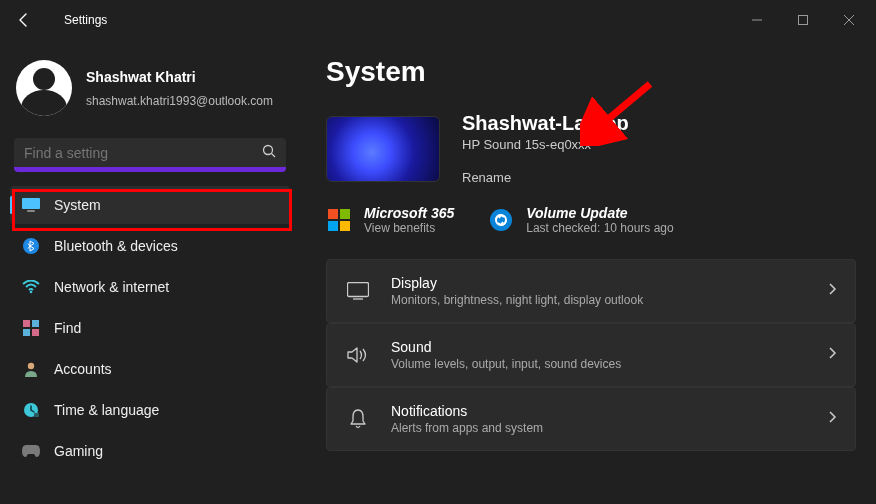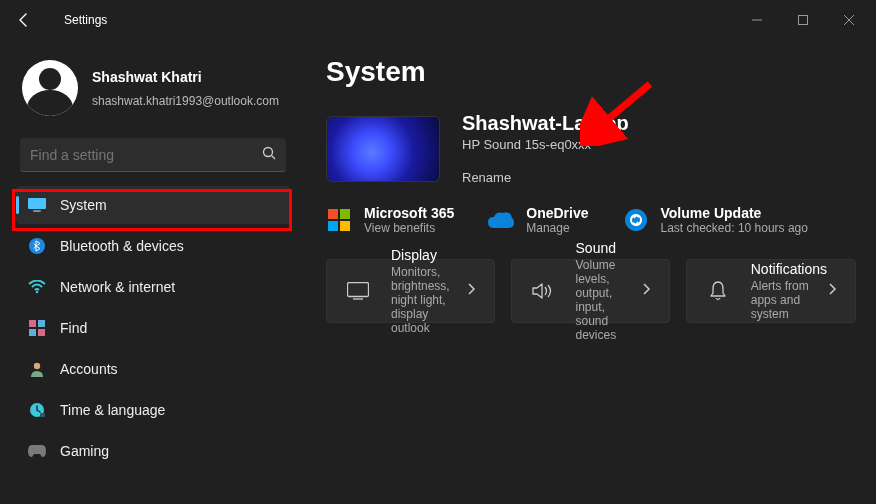--- a/index.html
+++ b/index.html
@@ -4,49 +4,49 @@
 <style>
   * { margin:0; padding:0; box-sizing:border-box; font-family:"Segoe UI",Arial,sans-serif; }
   body { background:#202020; color:#fff; width:876px; height:504px; overflow:hidden; position:relative; }
   .titlebar { height:40px; display:flex; align-items:center; justify-content:space-between; padding:0 4px 0 16px; }
   .titlebar-left { display:flex; align-items:center; gap:32px; }
   .back-arrow { width:16px; height:16px; display:flex; align-items:center; justify-content:center; color:#fff; cursor:pointer; }
   .app-title { font-size:12px; color:#fff; }
   .win-controls { display:flex; }
   .win-btn { width:46px; height:32px; display:flex; align-items:center; justify-content:center; color:#999; cursor:pointer; }
   .content { display:flex; height:calc(100% - 40px); }
-  .sidebar { width:300px; padding:10px 10px 0 16px; flex-shrink:0; }
+  .sidebar { width:300px; padding:10px 10px 0 10px; flex-shrink:0; }
   .account { display:flex; align-items:center; gap:14px; padding:10px 6px 16px 6px; }
   .avatar { width:56px; height:56px; border-radius:50%; background:#fff; position:relative; overflow:hidden; }
   .avatar::before { content:""; position:absolute; top:8px; left:50%; transform:translateX(-50%); width:22px; height:22px; border-radius:50%; background:#202020; }
   .avatar::after { content:""; position:absolute; bottom:-10px; left:50%; transform:translateX(-50%); width:46px; height:36px; border-radius:50% 50% 0 0; background:#202020; }
   .acct-name { font-size:14px; font-weight:600; }
   .acct-email { font-size:12px; color:#bbb; margin-top:9px; }
-  .search { margin:6px 4px 14px 4px; background:#2d2d2d; border-bottom:1px solid #6d28d9; height:34px; border-radius:4px; display:flex; align-items:center; padding:0 10px; }
+  .search { margin:6px 4px 14px 4px; background:#2d2d2d; border-bottom:5px solid #6d28d9; height:34px; border-radius:4px; display:flex; align-items:center; padding:0 10px; }
   .search input { flex:1; background:transparent; border:none; outline:none; color:#ccc; font-size:14px; }
   .search .mag { color:#ccc; }
   .nav { display:flex; flex-direction:column; gap:3px; }
   .nav-item { height:38px; display:flex; align-items:center; gap:14px; padding:0 12px; border-radius:4px; cursor:pointer; font-size:14px; color:#eee; position:relative; }
   .nav-item.active { background:#2d2d2d; }
   .nav-item.active::before { content:""; position:absolute; left:0; top:10px; bottom:10px; width:3px; background:#4cc2ff; border-radius:2px; }
   .nav-icon { width:18px; height:18px; display:flex; align-items:center; justify-content:center; }
   .highlight { position:absolute; border:3px solid #ff0000; pointer-events:none; }
   .main { flex:1; padding:16px 20px 0 26px; overflow:hidden; }
   .page-title { font-size:28px; font-weight:600; margin-bottom:24px; }
   .device-row { display:flex; align-items:center; gap:22px; margin-bottom:20px; }
   .device-img { width:114px; height:66px; border-radius:6px; background: radial-gradient(circle at 40% 55%, #5a7cff 0%, #3d4dff 25%, #1a1aa0 55%, #0a0a40 100%); border:1px solid #333; }
   .device-name { font-size:20px; font-weight:600; }
   .device-model { font-size:13px; color:#ccc; margin-top:2px; }
   .device-rename { font-size:13px; color:#ccc; margin-top:18px; cursor:pointer; }
   .services { display:flex; gap:34px; margin-bottom:24px; }
   .service { display:flex; align-items:center; gap:12px; }
   .svc-icon { width:26px; height:26px; display:flex; align-items:center; justify-content:center; }
-  .svc-title { font-size:14px; font-weight:600; }
+  .svc-title { font-size:14px; font-weight:600;font-style:italic; }
   .svc-sub { font-size:12px; color:#aaa; cursor:pointer; }
-  .cards { display:flex; flex-direction:row; gap:16px; }
+  .cards { display:flex; flex-direction:column; gap:0; }
   .card { background:#2b2b2b; border:1px solid #333; border-radius:4px; height:64px; display:flex; align-items:center; padding:0 18px; cursor:pointer; }
   .card-icon { width:26px; display:flex; align-items:center; justify-content:center; color:#ccc; margin-right:20px; }
   .card-titles { flex:1; }
   .card-title { font-size:14px; }
   .card-sub { font-size:12px; color:#aaa; margin-top:2px; }
   .chevron { color:#ccc; }
   .arrow-annot { position:absolute; pointer-events:none; }
 </style>
 </head>
 <body>
@@ -188,31 +188,20 @@
               <rect x="12" y="12" width="10" height="10" fill="#ffb900"></rect>
             </svg>
           </span>
         <div>
             <div class="svc-title">Microsoft 365</div>
             <div class="svc-sub">View benefits</div>
           </div>
       </div>
       <div class="service">
         <span class="svc-icon">
-            <svg width="26" height="18" viewBox="0 0 26 18">
-              <path d="M6 17 Q0 17 0 11 Q0 6 6 6 Q8 0 15 2 Q22 -1 24 7 Q26 8 26 12 Q26 17 20 17 Z" fill="#0a84d8"></path>
-            </svg>
-          </span>
-        <div>
-            <div class="svc-title">OneDrive</div>
-            <div class="svc-sub">Manage</div>
-          </div>
-      </div>
-      <div class="service">
-        <span class="svc-icon">
             <svg width="22" height="22" viewBox="0 0 22 22">
               <circle cx="11" cy="11" r="11" fill="#0a84d8"></circle>
               <path d="M6 11 A5 5 0 1 1 11 16" stroke="#fff" stroke-width="2" fill="none"></path>
               <path d="M11 16 L8 14 M11 16 L13 13" stroke="#fff" stroke-width="2"></path>
               <path d="M16 11 A5 5 0 1 1 11 6" stroke="#fff" stroke-width="2" fill="none"></path>
               <path d="M11 6 L14 8 M11 6 L9 9" stroke="#fff" stroke-width="2"></path>
             </svg>
           </span>
         <div>
             <div class="svc-title">Volume Update</div>

